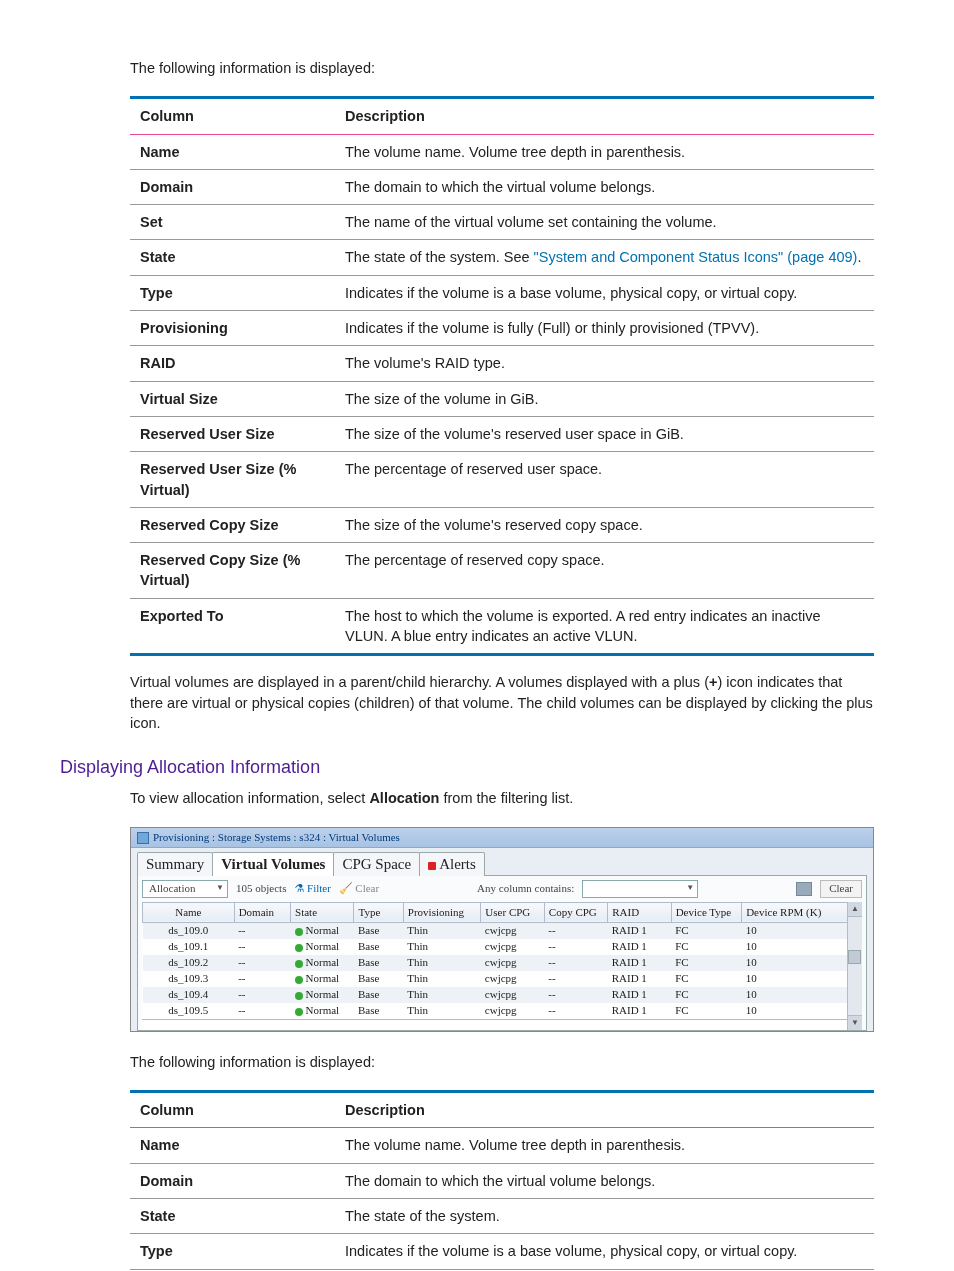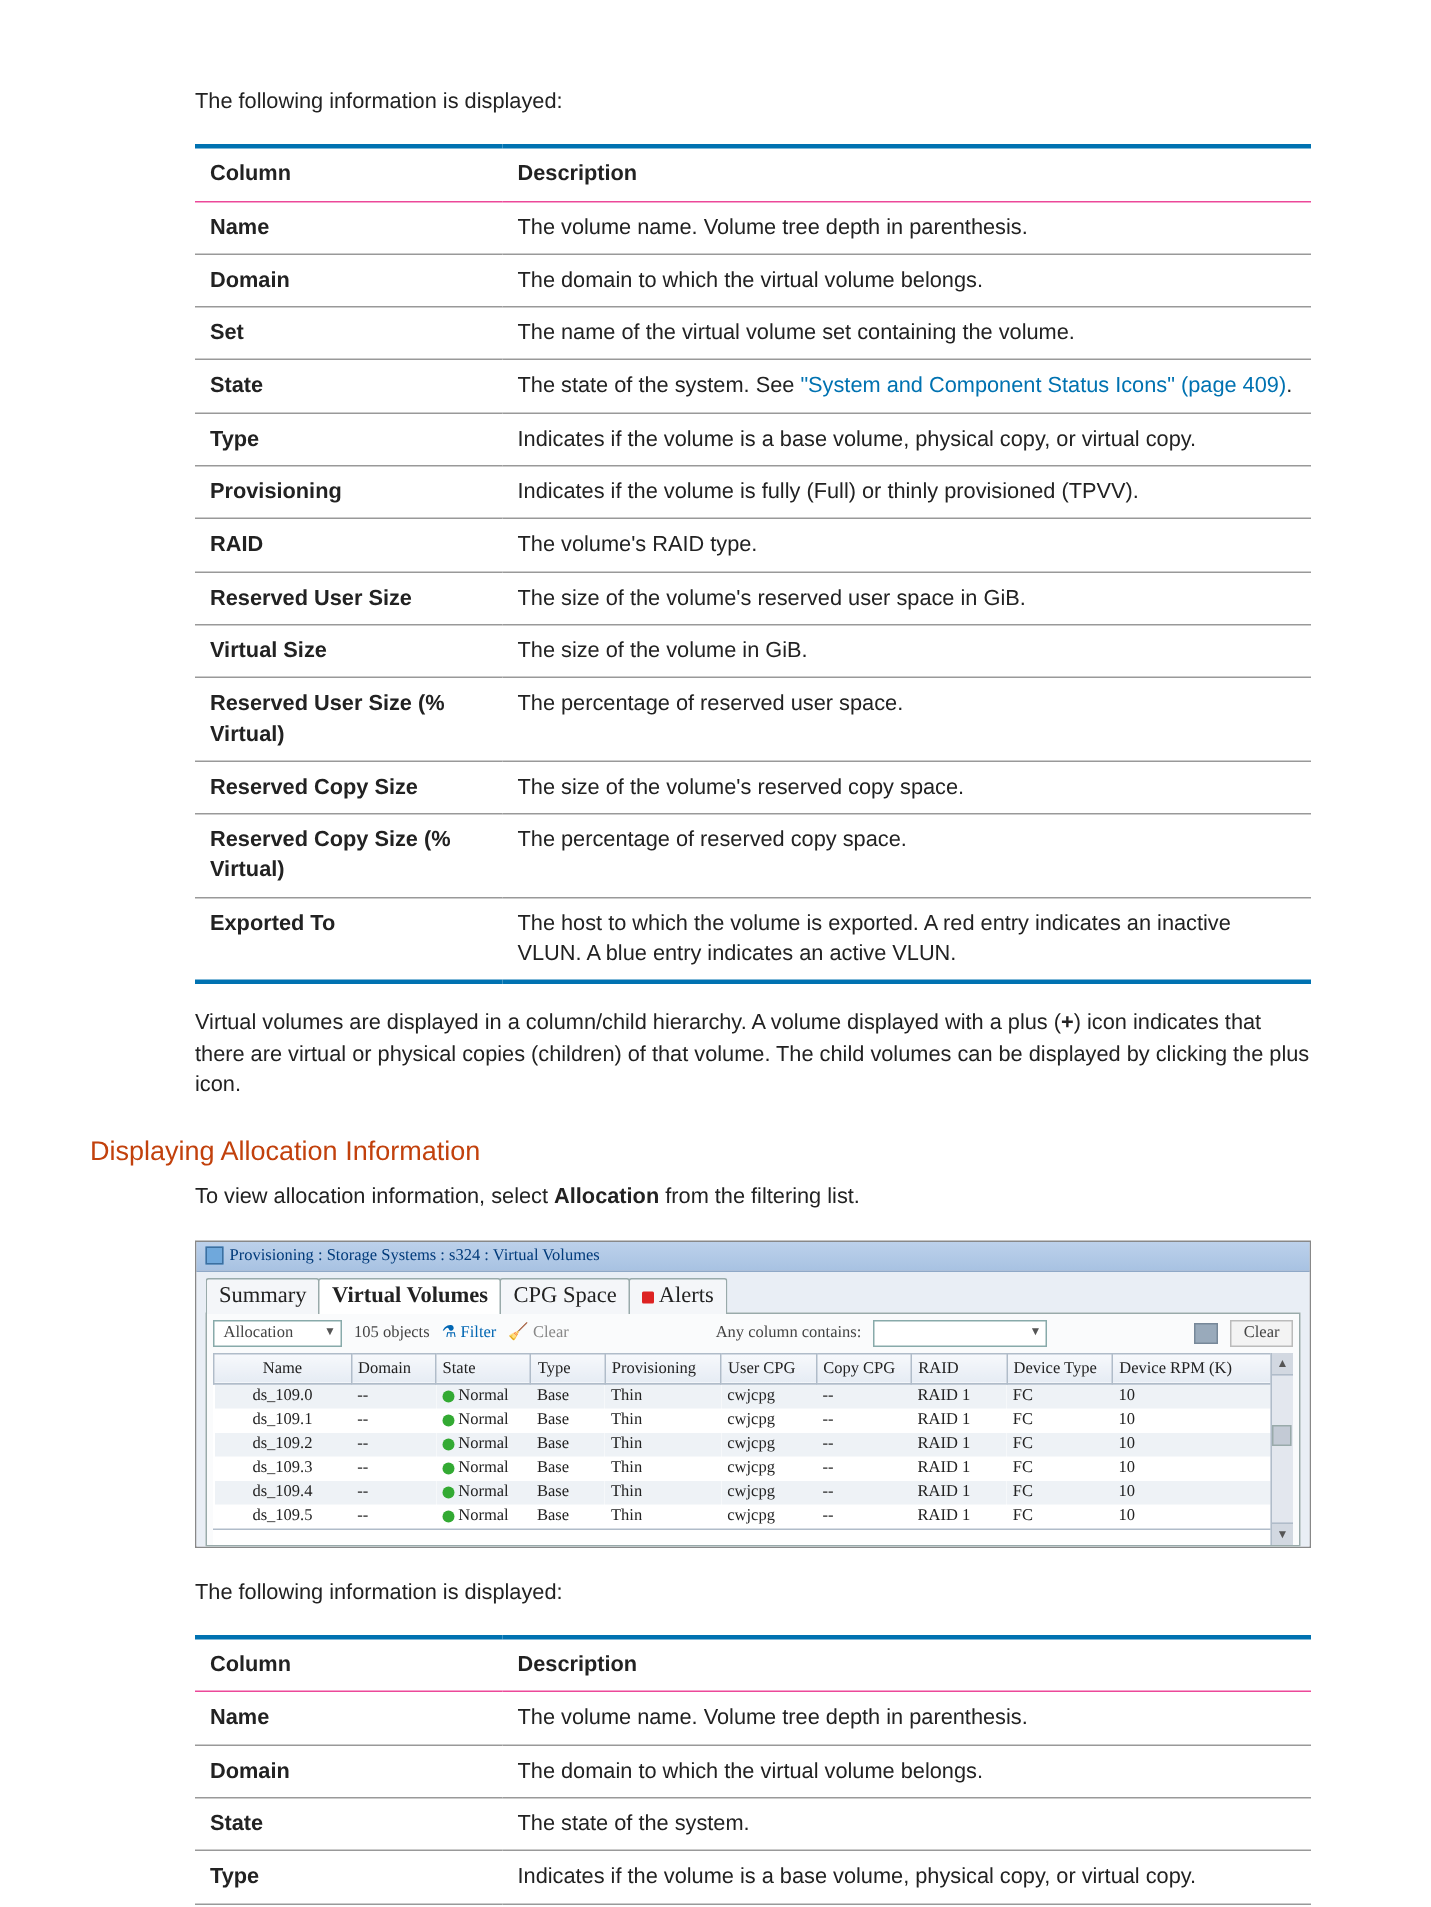--- a/index.html
+++ b/index.html
@@ -7,21 +7,21 @@
     font-size: 14.5px;
     color: #222;
     margin: 0;
     padding: 50px 60px 40px 60px;
     background: #fff;
     line-height: 1.4;
   }
   .indent { margin-left: 70px; margin-right: 20px; }
   p { margin: 8px 0 18px 0; }
   h2.section {
-    color: #c2410c;
+    color: #4c1d95;
     font-weight: normal;
     font-size: 18px;
     margin: 22px 0 6px 0;
   }
   table.desc {
     border-collapse: collapse;
     width: 100%;
     margin: 10px 0 16px 0;
   }
   table.desc th, table.desc td {
@@ -158,48 +158,48 @@
         </tr>
         <tr>
           <td class="col-name">Provisioning</td>
           <td>Indicates if the volume is fully (Full) or thinly provisioned (TPVV).</td>
         </tr>
         <tr>
           <td class="col-name">RAID</td>
           <td>The volume's RAID type.</td>
         </tr>
         <tr>
+          <td class="col-name">Virtual Size</td>
+          <td>The size of the volume in GiB.</td>
+        </tr>
+        <tr>
           <td class="col-name">Reserved User Size</td>
           <td>The size of the volume's reserved user space in GiB.</td>
         </tr>
         <tr>
-          <td class="col-name">Virtual Size</td>
-          <td>The size of the volume in GiB.</td>
-        </tr>
-        <tr>
           <td class="col-name">Reserved User Size (% Virtual)</td>
           <td>The percentage of reserved user space.</td>
         </tr>
         <tr>
           <td class="col-name">Reserved Copy Size</td>
           <td>The size of the volume's reserved copy space.</td>
         </tr>
         <tr>
           <td class="col-name">Reserved Copy Size (% Virtual)</td>
           <td>The percentage of reserved copy space.</td>
         </tr>
         <tr>
           <td class="col-name">Exported To</td>
           <td>The host to which the volume is exported. A red entry indicates an inactive VLUN. A blue entry indicates an active VLUN.</td>
         </tr>
       </tbody>
   </table>
 
   <p>
-    <span>Virtual volumes are displayed in a column/child hierarchy. A volume displayed with a plus (</span><b>+</b><span>) icon indicates that there are virtual or physical copies (children) of that volume. The child volumes can be displayed by clicking the plus icon.</span>
+    <span>Virtual volumes are displayed in a parent/child hierarchy. A volumes displayed with a plus (</span><b>+</b><span>) icon indicates that there are virtual or physical copies (children) of that volume. The child volumes can be displayed by clicking the plus icon.</span>
   </p>
 </div>
 
 <h2 class="section">Displaying Allocation Information</h2>
 
 <div class="indent">
   <p>
     <span>To view allocation information, select </span><b>Allocation</b><span> from the filtering list.</span>
   </p>
 

